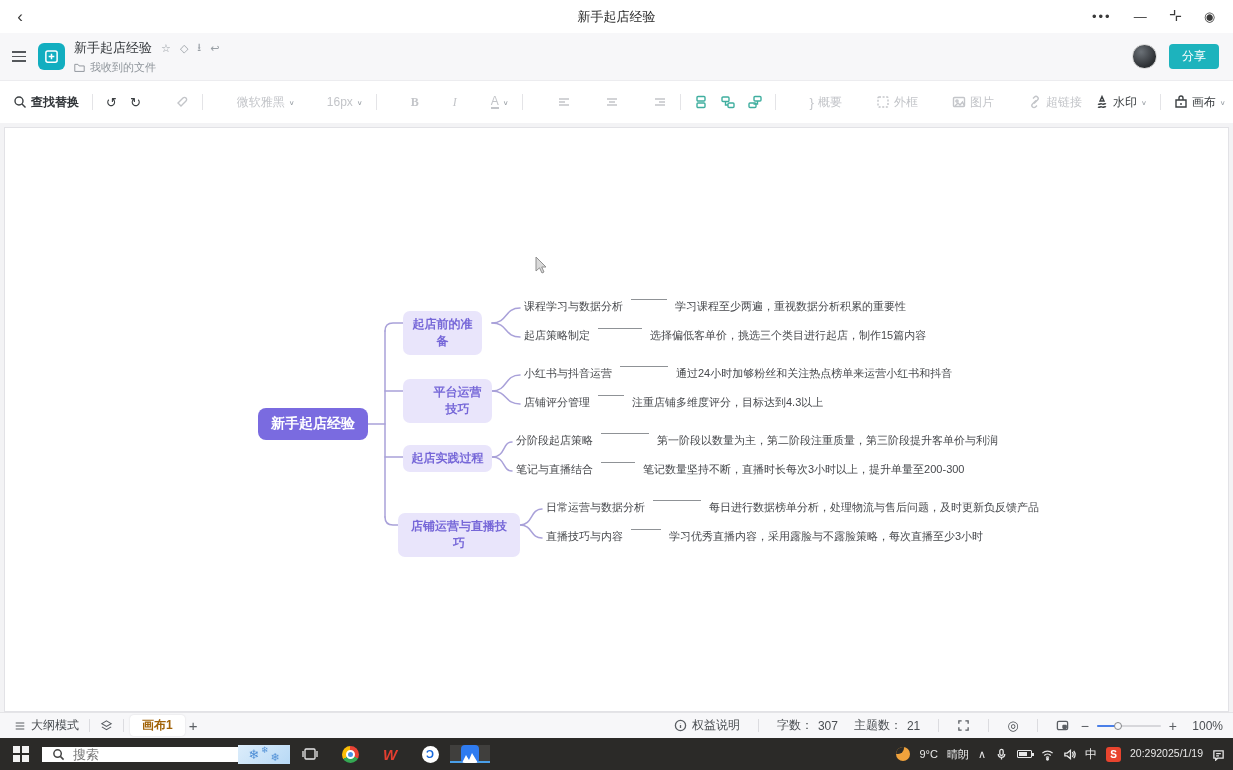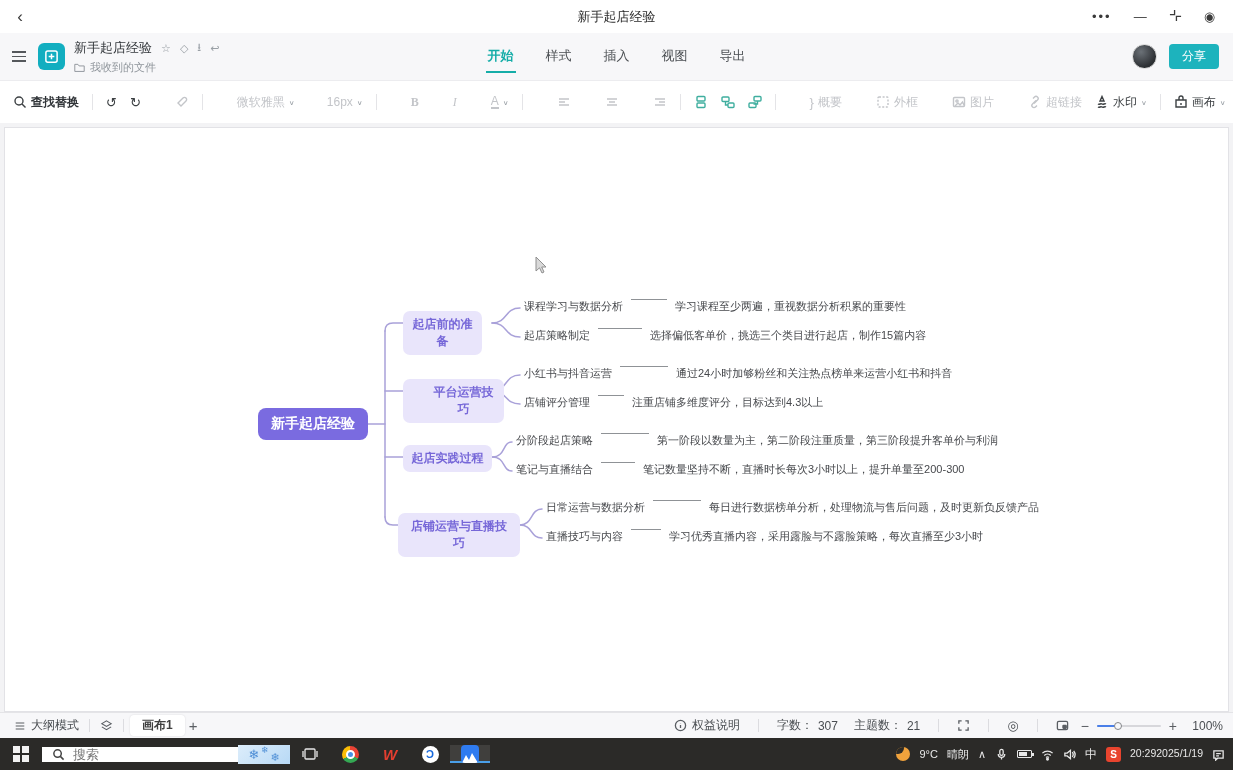--- a/index.html
+++ b/index.html
@@ -58,21 +58,21 @@
   .mm-row { position:absolute; display:flex; gap:8px; font-size:11px; color:#46484c; }
   .mm-topic { cursor:pointer; }
   .mm-dash { height:1px; background:#8f9296; flex:none; }
   .mm-desc { cursor:pointer; color:#46484c; }
   .cursor { position:absolute; pointer-events:none; }
 
   
   .statusbar { height:26px; background:#f7f7f9; border-top:1px solid #e4e4e7; display:flex; align-items:center; padding:0 10px; font-size:12px; color:#4a4e52; }
   .sb-item { display:flex; align-items:center; gap:5px; cursor:pointer; padding:2px 4px; }
   .sb-sep { width:1px; height:13px; background:#dcdce0; margin:0 6px; }
-  .canvas-tab { background:#ffffff; border-radius:4px; padding:2px 12px; font-weight:bold; color:#404040; box-shadow:0 0 2px rgba(0,0,0,.12); cursor:pointer; }
+  .canvas-tab { background:#ffffff; border-radius:4px; padding:2px 12px; font-weight:bold; color:#a16207; box-shadow:0 0 2px rgba(0,0,0,.12); cursor:pointer; }
   .sb-right { margin-left:auto; display:flex; align-items:center; gap:8px; }
   .sb-right svg { width:13px; height:13px; stroke:#5a5e63; fill:none; stroke-width:1.4; }
   .zoom-track { position:relative; width:64px; height:2px; background:#d7d7db; border-radius:1px; cursor:pointer; }
   .zoom-fill { position:absolute; left:0; top:0; height:2px; width:20px; background:#4a7fe8; border-radius:1px; }
   .zoom-handle { position:absolute; left:17px; top:-3px; width:8px; height:8px; border-radius:50%; background:#f7f7f9; border:1.5px solid #85878b; }
   .zoom-pm { font-size:14px; color:#5a5e63; cursor:pointer; }
   .zoom-pct { width:38px; text-align:right; }
 
   
   .taskbar { height:32px; background:#2b2a28; display:flex; align-items:center; color:#e8e8e8; }
@@ -141,27 +141,20 @@
       <span class="mini">⭳</span>
       <span class="mini">↩</span>
     </div>
     <div class="doc-sub">
       <svg viewBox="0 0 14 14">
           <path d="M1 3 h4 l1.5 2 H13 v7 H1 z" fill="none" stroke="#8f959b" stroke-width="1.2"></path>
         </svg>
       <span>我收到的文件</span>
     </div>
   </div>
-  <div class="tabs">
-    <span class="tab active">开始</span>
-    <span class="tab">样式</span>
-    <span class="tab">插入</span>
-    <span class="tab">视图</span>
-    <span class="tab">导出</span>
-  </div>
   <div class="header-right">
     <div class="avatar"></div>
     <div class="share-btn">分享</div>
   </div>
 </div>
 
 <div class="toolbar">
   <div class="tb-item">
     <svg viewBox="0 0 14 14">
         <circle cx="6" cy="6" r="4"></circle>
@@ -324,21 +317,21 @@
       <path d="M487 329 C501 329 497 314 507 314"></path>
       <path d="M487 329 C501 329 497 343 507 343"></path>
       <path d="M515 397 C528 397 525 381 537 381"></path>
       <path d="M515 397 C528 397 525 410 537 410"></path>
     </g>
   </svg>
 
   <div class="mm-root" style="left:253px; top:280px;">新手起店经验</div>
 
   <div class="mm-branch" style="left:398px; top:183px; width:79px;">起店前的准备</div>
-  <div class="mm-branch" style="left:398px; top:251px; width:101px;padding-left:28px;">平台运营技巧</div>
+  <div class="mm-branch" style="left:398px; top:251px; width:89px;padding-left:28px;">平台运营技巧</div>
   <div class="mm-branch" style="left:398px; top:317px; width:89px;">起店实践过程</div>
   <div class="mm-branch" style="left:393px; top:385px; width:122px;">店铺运营与直播技巧</div>
 
   <div class="mm-row" style="left:519px; top:171px;">
     <span class="mm-topic">课程学习与数据分析</span>
     <span class="mm-dash" style="width:36px;"></span>
     <span class="mm-desc">学习课程至少两遍，重视数据分析积累的重要性</span>
   </div>
   <div class="mm-row" style="left:519px; top:200px;">
     <span class="mm-topic">起店策略制定</span>

